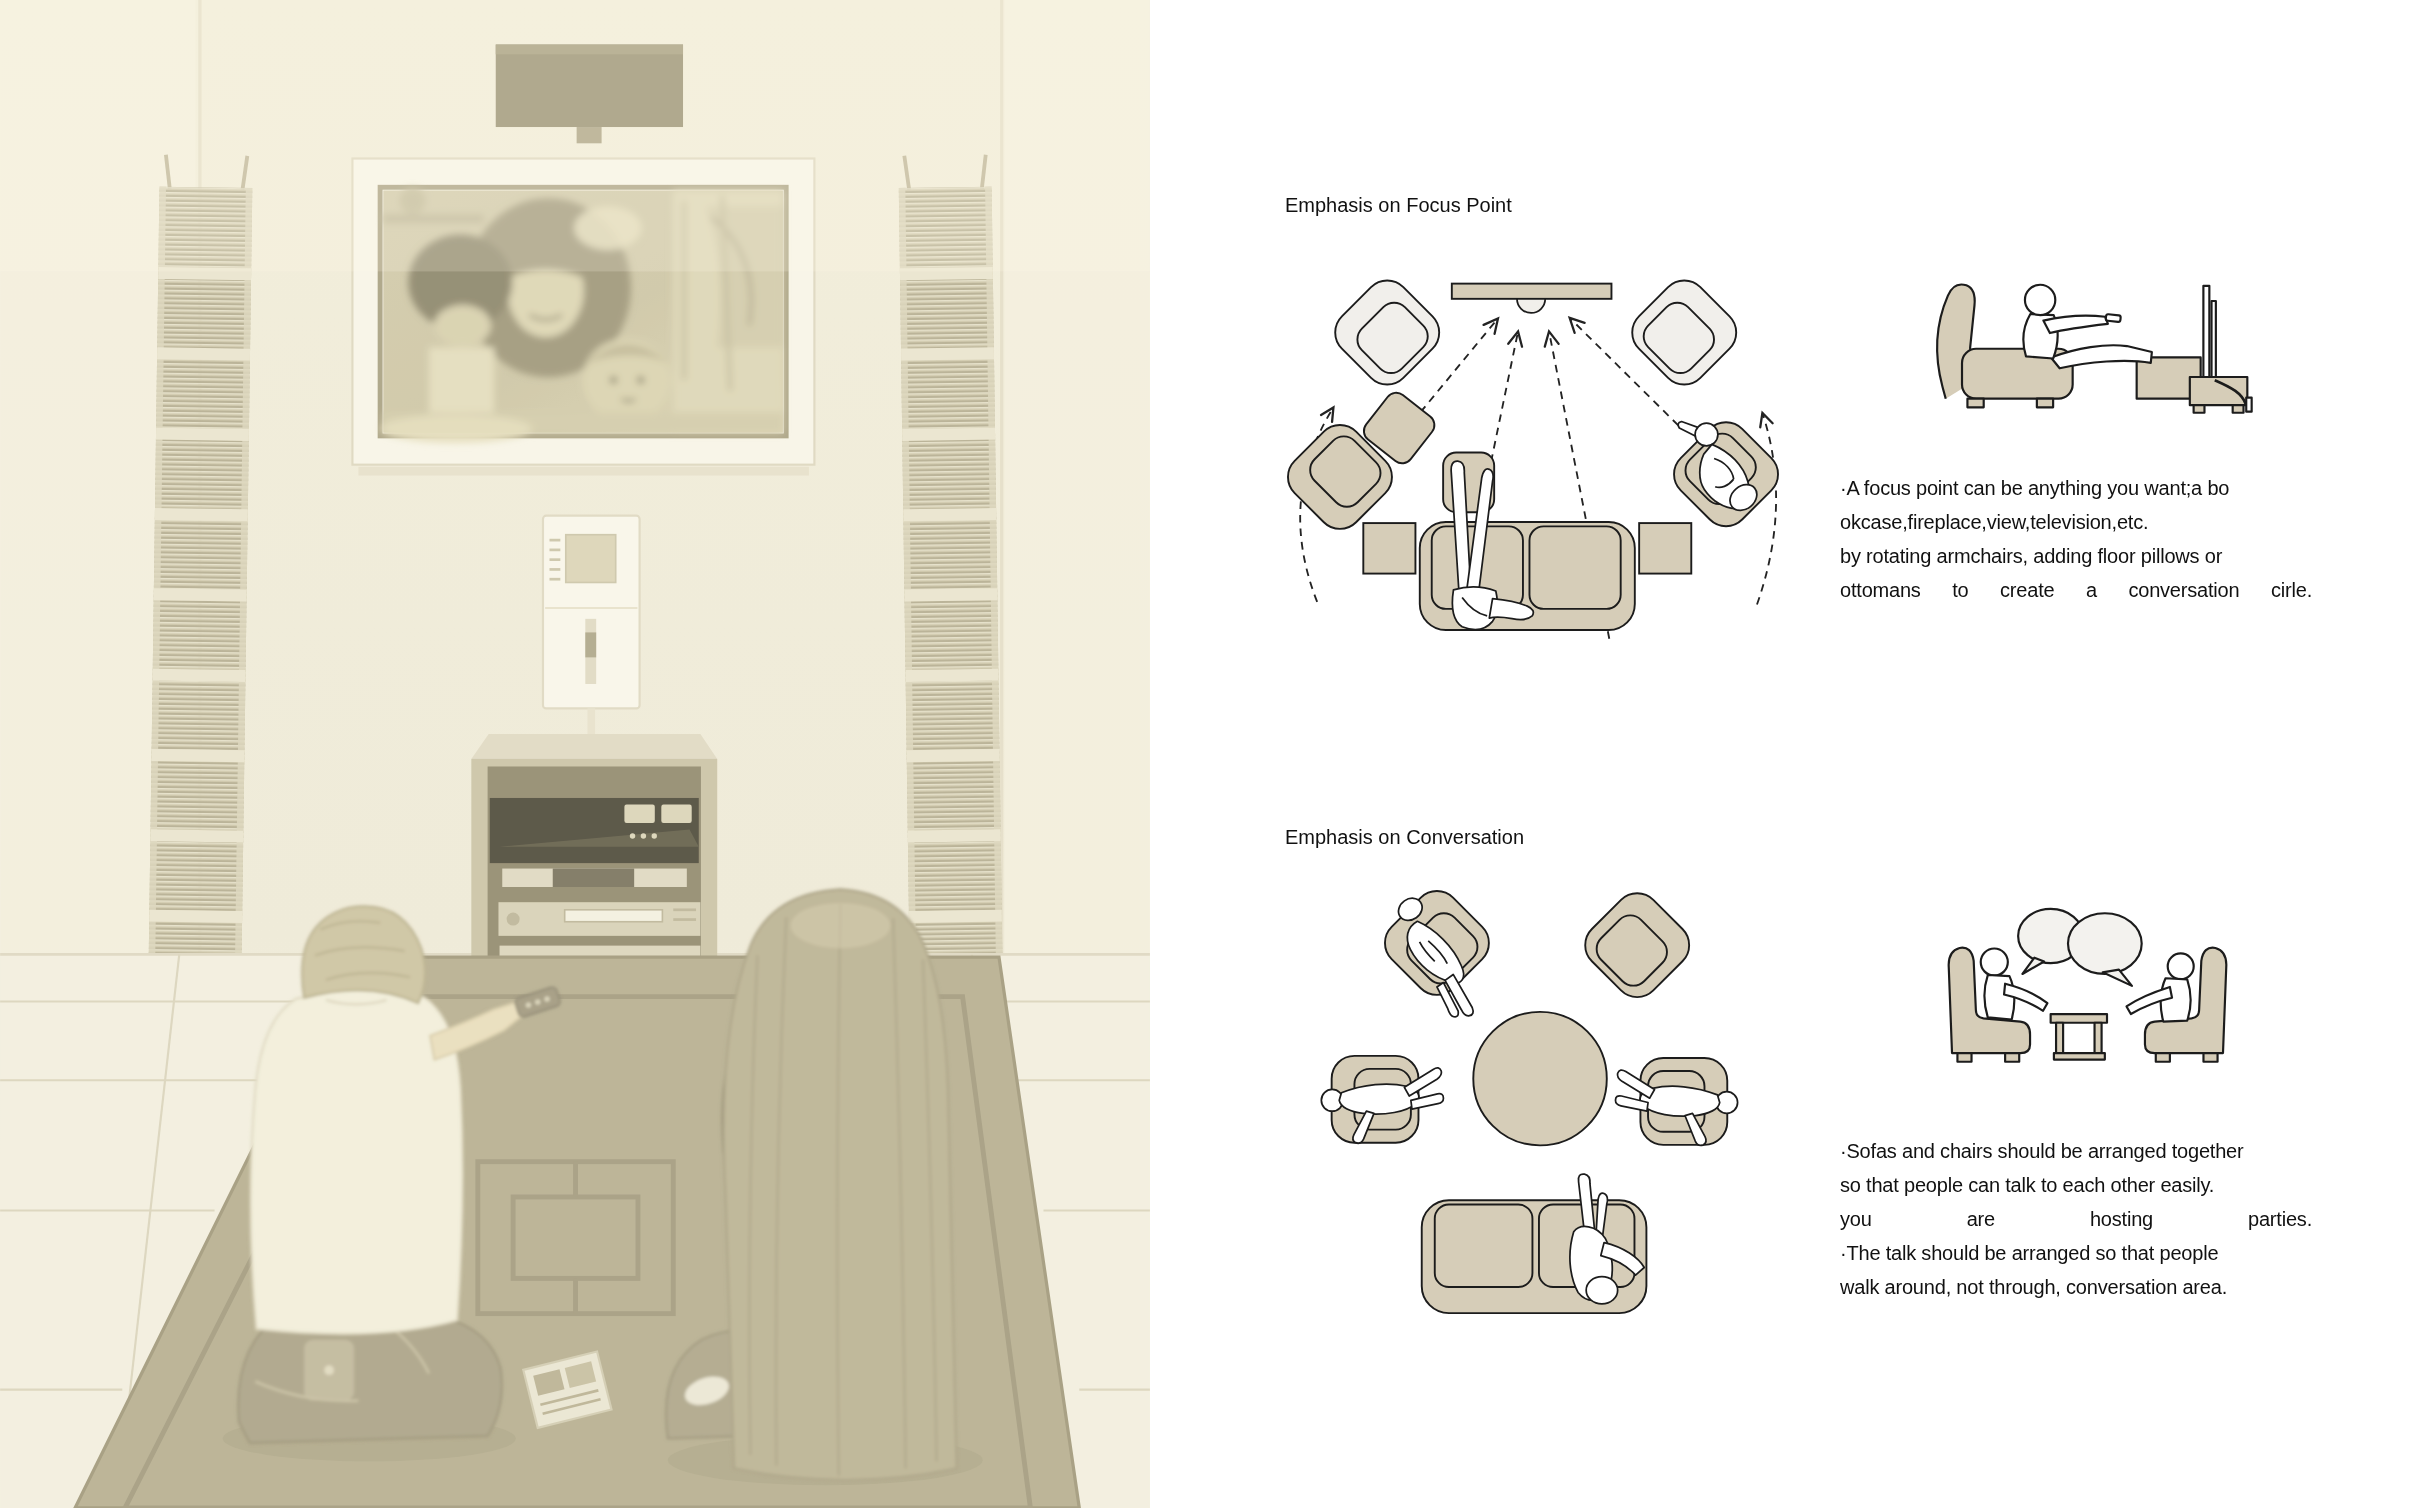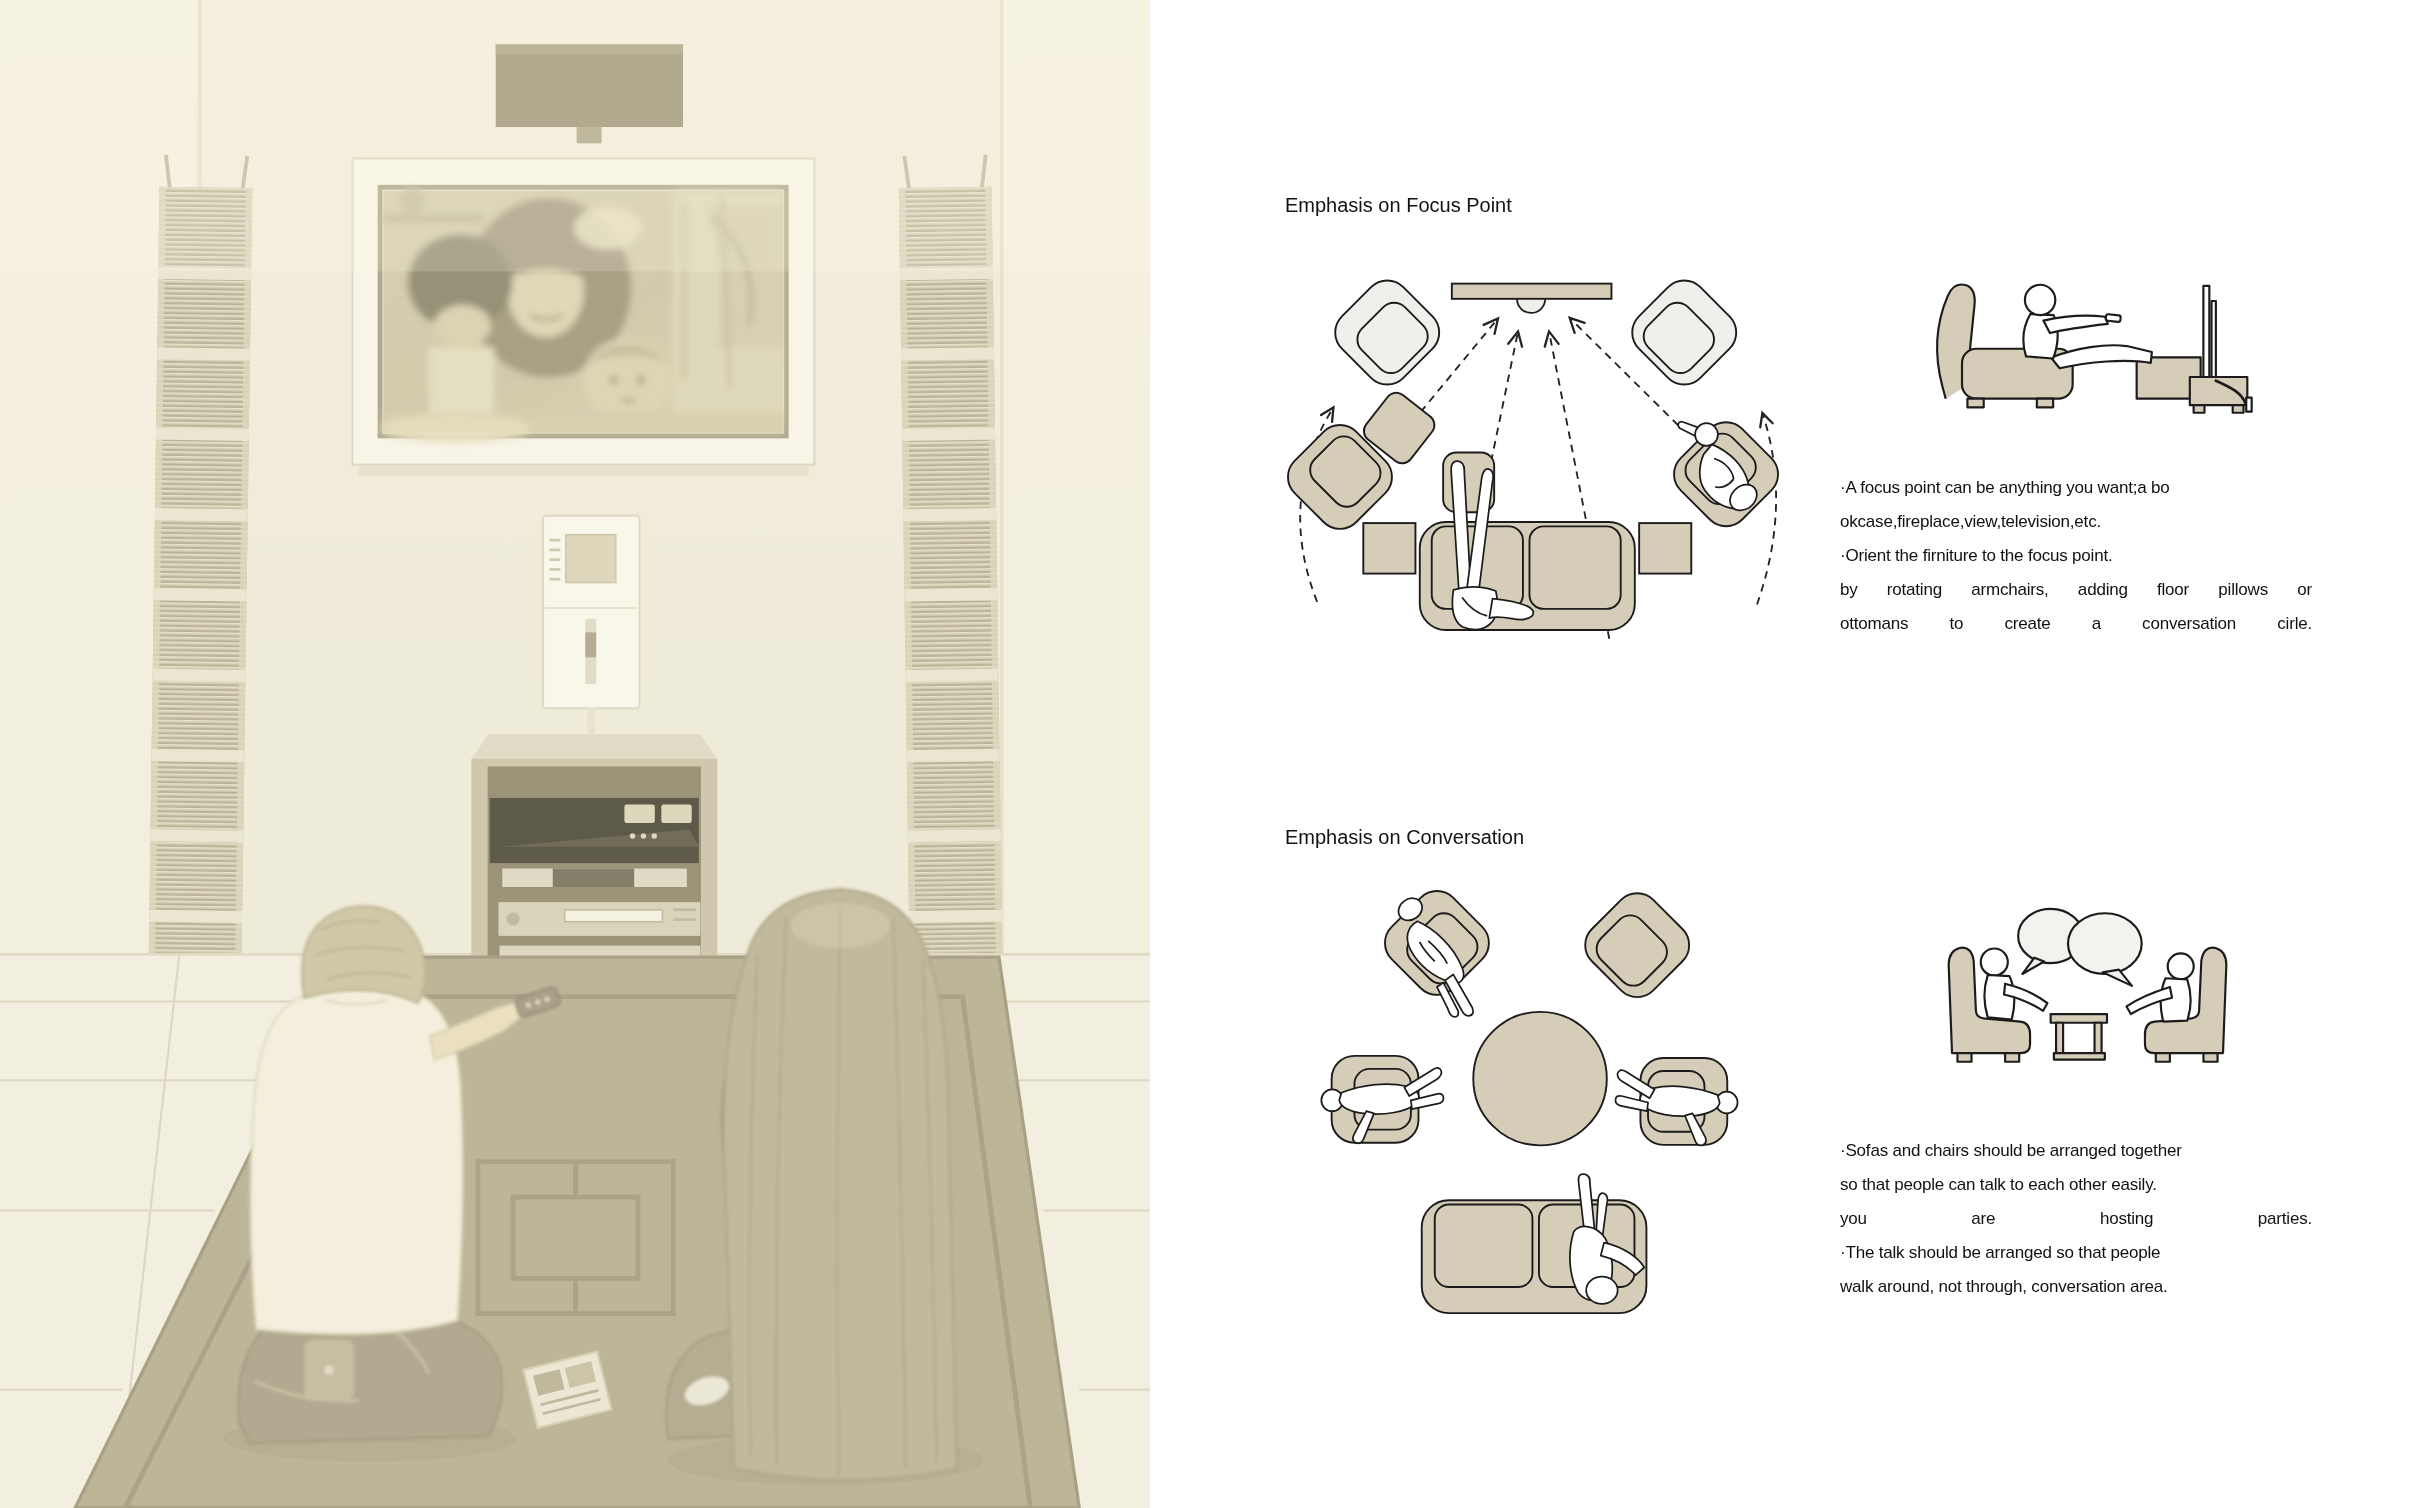--- a/index.html
+++ b/index.html
@@ -9,21 +9,21 @@
   }
   #canvas{
     position:relative; width:2413px; height:1508px; background:#ffffff;
     overflow:hidden; font-family:"Liberation Sans", sans-serif; color:var(--text);
   }
   .abs{position:absolute;}
   .photo{left:0;top:0;width:1150px;height:1508px;}
   .section-title{
     font-size:20px; line-height:28px; letter-spacing:0; white-space:nowrap;
   }
-  .notes{width:472px; font-size:17px; letter-spacing:-0.2px;}
+  .notes{width:472px; font-size:20px; letter-spacing:-0.2px;}
   .notes .line{line-height:34px; white-space:nowrap; text-align:left;}
   
   #focus-notes .line:nth-child(4),
   #focus-notes .line:nth-child(5),
   #conv-notes .line:nth-child(3){
     white-space:normal; text-align:justify; text-align-last:justify;
   }
   svg{display:block;}
 </style>
 </head>
@@ -373,21 +373,20 @@
       <rect x="617" y="284" width="20" height="14" fill="#d6cdb8"></rect>
       <path d="M 584 238 C 616 252 634 262 641 282" fill="none" stroke-width="5"></path>
       <rect x="642" y="270" width="10" height="26" fill="#ffffff"></rect>
     </g>
   </svg>
   </div>
 
   <div class="abs notes" id="focus-notes" style="left:1840px; top:471px;">
       <div class="line">·A focus point can be anything you want;a bo</div>
       <div class="line">okcase,fireplace,view,television,etc.</div>
-      <div class="line">·Orient the firniture to the focus point.</div>
       <div class="line">by rotating armchairs, adding floor pillows or</div>
       <div class="line">ottomans to create a conversation cirle.</div>
     </div>
 
   <div class="abs section-title" style="left:1285px; top:823px;">Emphasis on Conversation</div>
 
   <div class="abs" style="left:1298px; top:884px;">
   <svg width="483" height="462" viewBox="0 0 890 850">
     <style>
       .limb2{fill:#ffffff;stroke:#1c1c1c;stroke-width:3.2;stroke-linejoin:round;}

